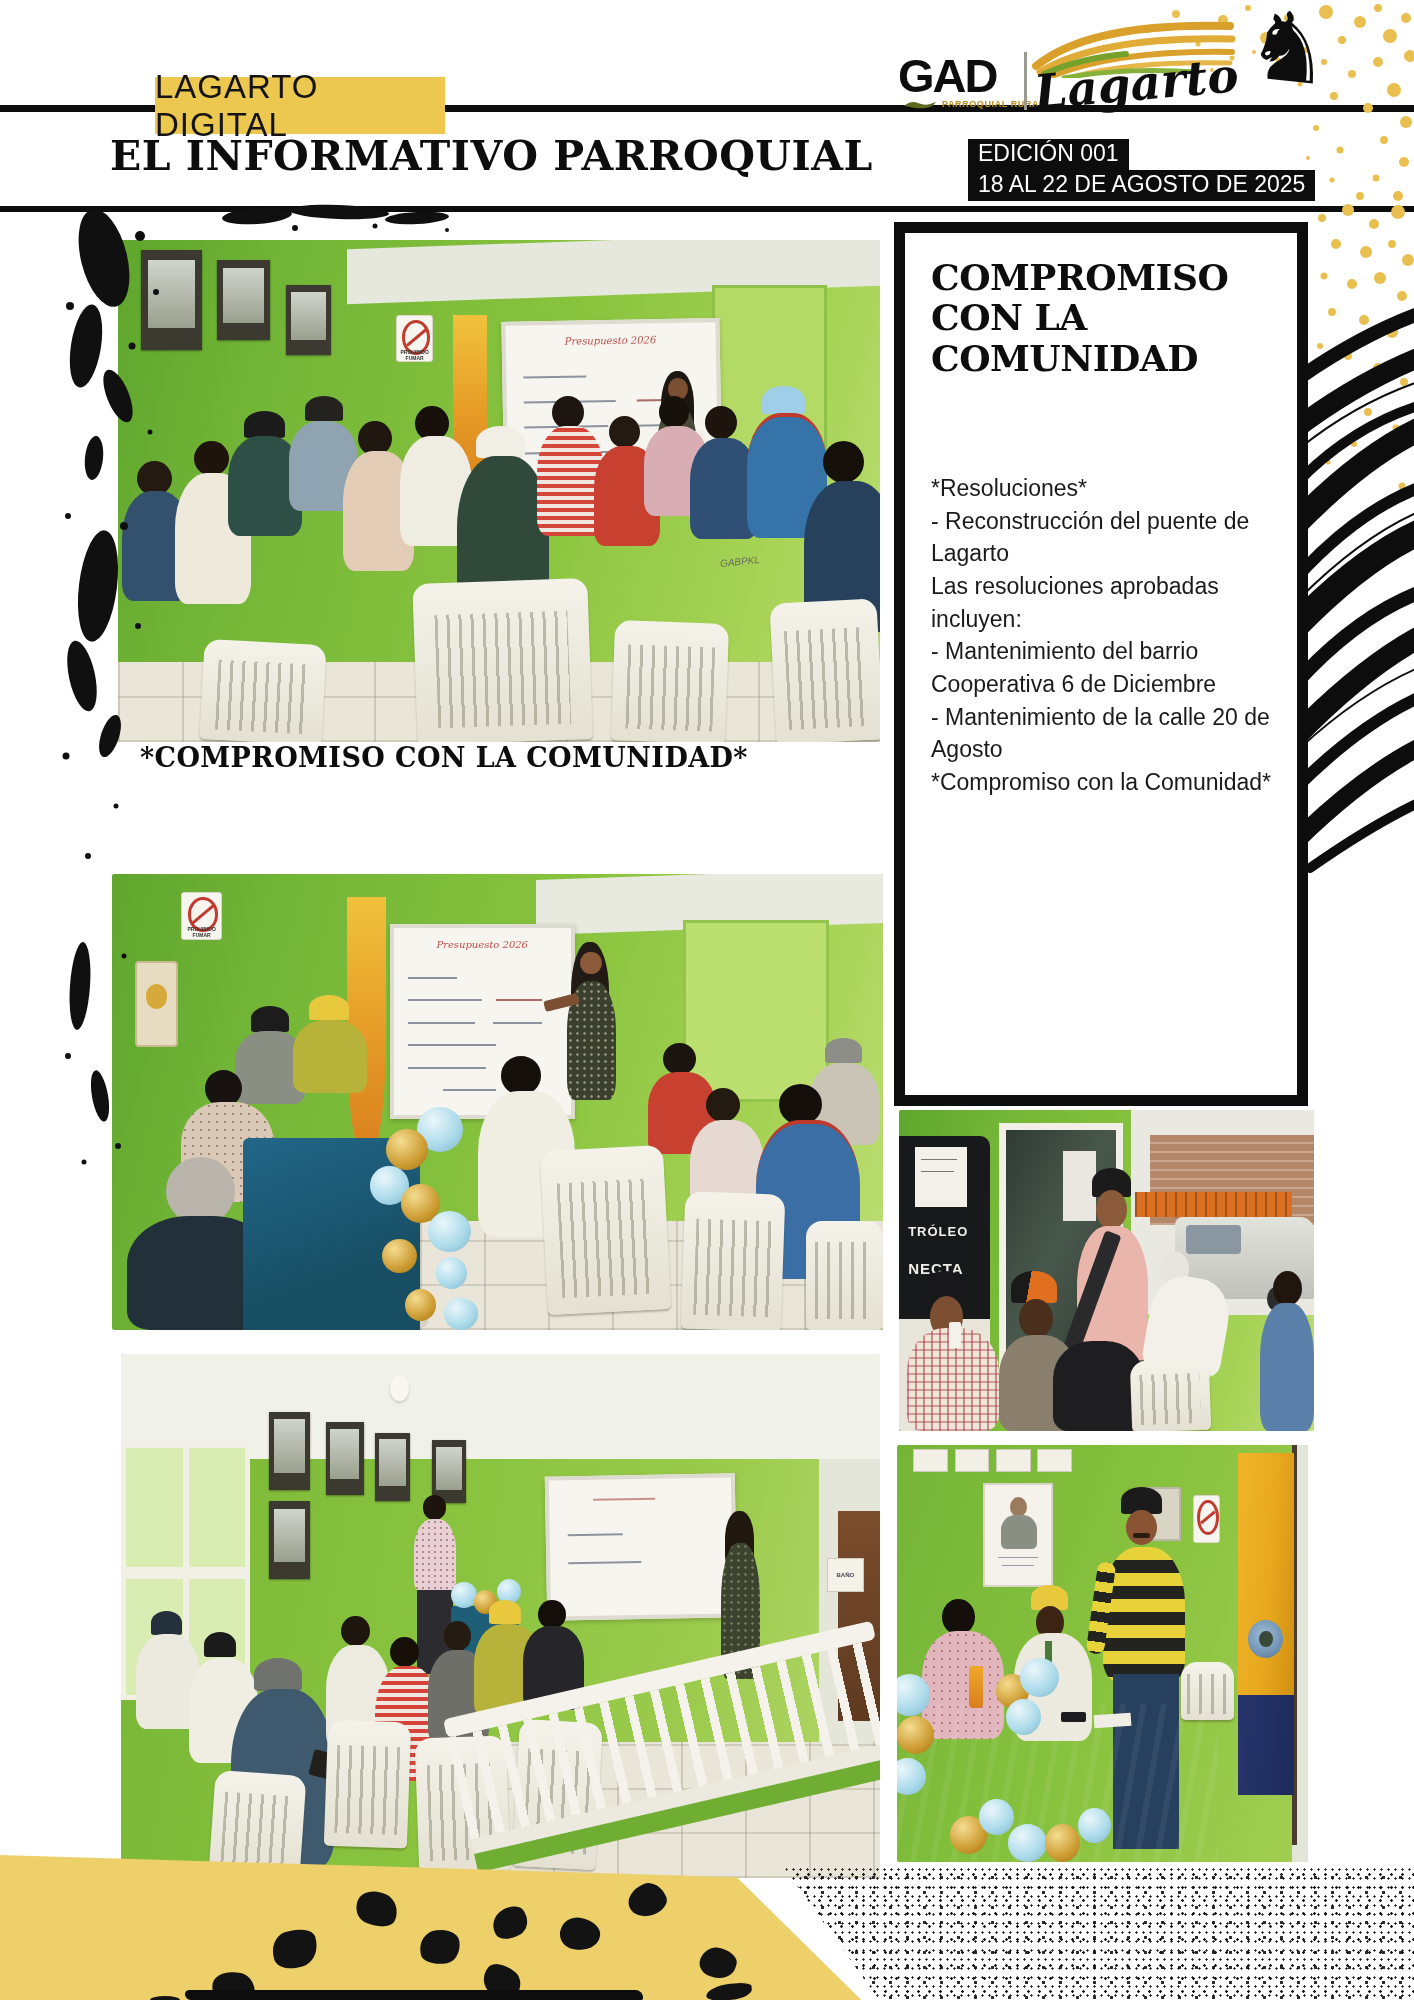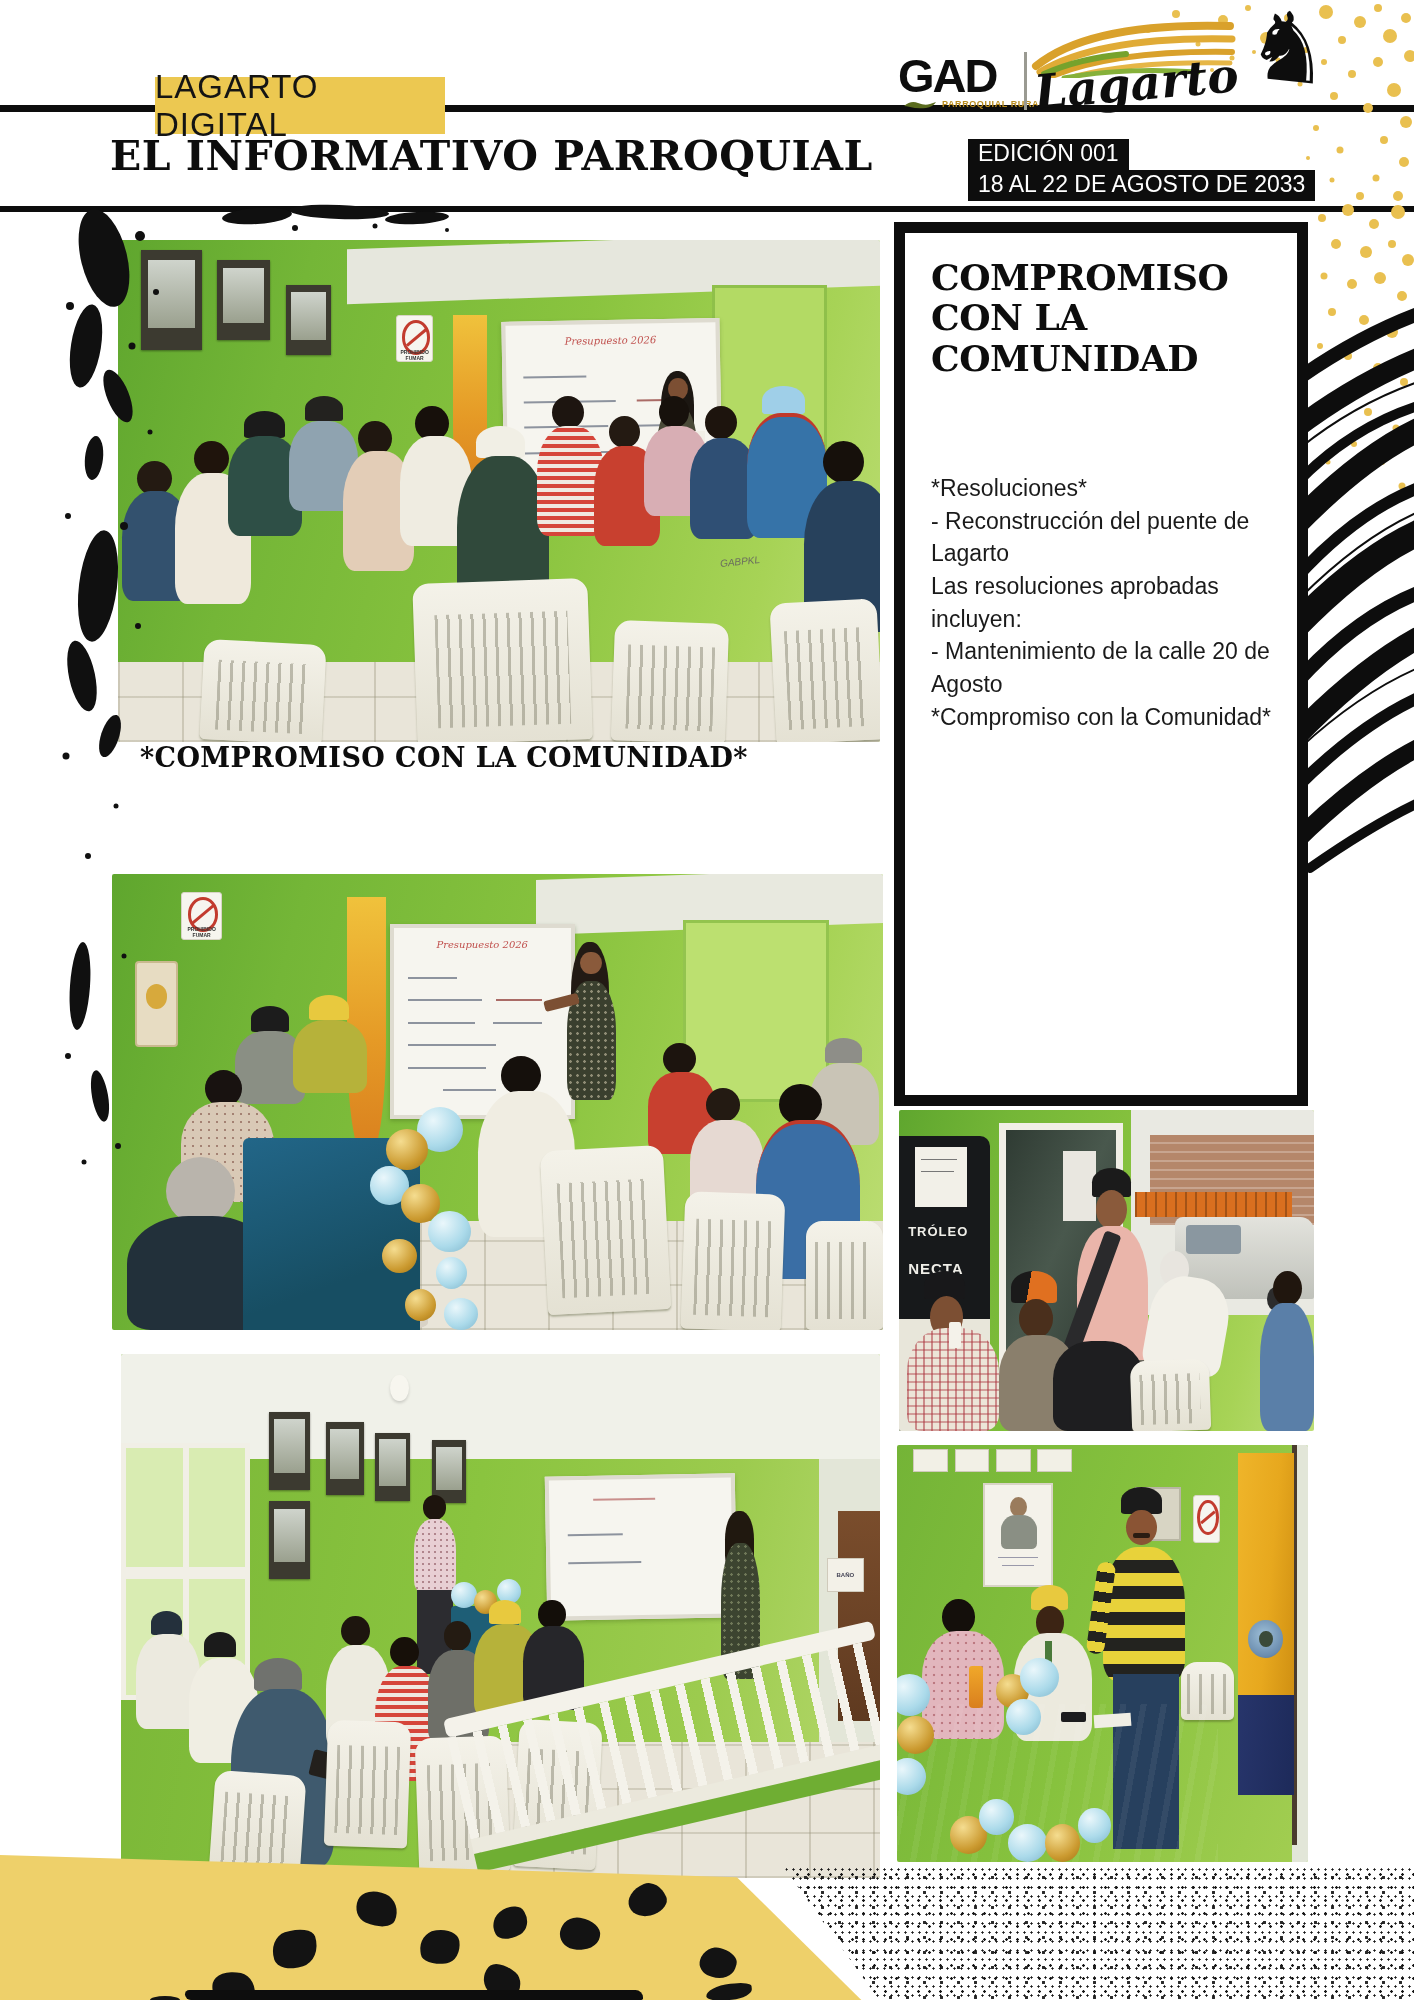--- a/index.html
+++ b/index.html
@@ -80,21 +80,21 @@
   <div class="hr" style="top:105px;height:7px;"></div>
   <div class="hr" style="top:206px;height:6px;"></div>
 
   <div class="kicker">
     <span>LAGARTO DIGITAL</span>
   </div>
   <div class="main-title">EL INFORMATIVO PARROQUIAL</div>
 
   <div class="badge">
     <div>EDICIÓN 001</div>
-    <div>18 AL 22 DE AGOSTO DE 2033</div>
+    <div>18 AL 22 DE AGOSTO DE 2025</div>
   </div>
 
   <div class="gad">GAD</div>
   <svg class="abs" style="left:903px;top:100px;z-index:6;" width="34" height="10" viewBox="0 0 34 10">
     <path d="M1,6 q7,-6 14,-3 q7,3 12,1 l6,-2 q-3,5 -10,6 q-9,1 -16,-1 q-4,-1 -6,-1 z" fill="#5a6b1e"></path>
   </svg>
   <div class="gad-sub">PARROQUIAL RURAL</div>
   <div class="logo-bar"></div>
   <svg class="abs" style="left:1030px;top:14px;z-index:5;" width="210" height="64" viewBox="0 0 210 64">
     <path d="M6,52 Q60,8 200,12" stroke="#d9a12b" stroke-width="8" fill="none" stroke-linecap="round"></path>
@@ -547,20 +547,21 @@
       <div class="balloon bl-gold" style="left:36%;top:91%;width:8.5%;height:9%;"></div>
       <div class="balloon bl-blue" style="left:44%;top:87%;width:8%;height:8.5%;"></div>
     </div>
   </div>
 
   <div class="article">
     <h1>COMPROMISO CON LA COMUNIDAD</h1>
     <p>*Resoluciones*</p>
     <p>- Reconstrucción del puente de Lagarto</p>
     <p>Las resoluciones aprobadas incluyen:</p>
+    <p>- Mantenimiento del barrio Cooperativa 6 de Diciembre</p>
     <p>- Mantenimiento de la calle 20 de Agosto</p>
     <p>*Compromiso con la Comunidad*</p>
   </div>
 
   <div class="band"></div>
   <div class="speckles"></div>
   <div class="splot" style="left:212px;top:1972px;width:44px;height:34px;border-radius:58% 42% 60% 40%/46% 66% 34% 54%;transform:rotate(12deg);"></div>
   <div class="splot" style="left:272px;top:1930px;width:46px;height:38px;border-radius:40% 60% 45% 55%/60% 35% 65% 40%;transform:rotate(-18deg);"></div>
   <div class="splot" style="left:356px;top:1892px;width:42px;height:34px;border-radius:55% 45% 62% 38%/48% 60% 40% 52%;transform:rotate(24deg);"></div>
   <div class="splot" style="left:420px;top:1930px;width:40px;height:34px;border-radius:45% 55% 40% 60%/58% 42% 62% 38%;transform:rotate(-8deg);"></div>

